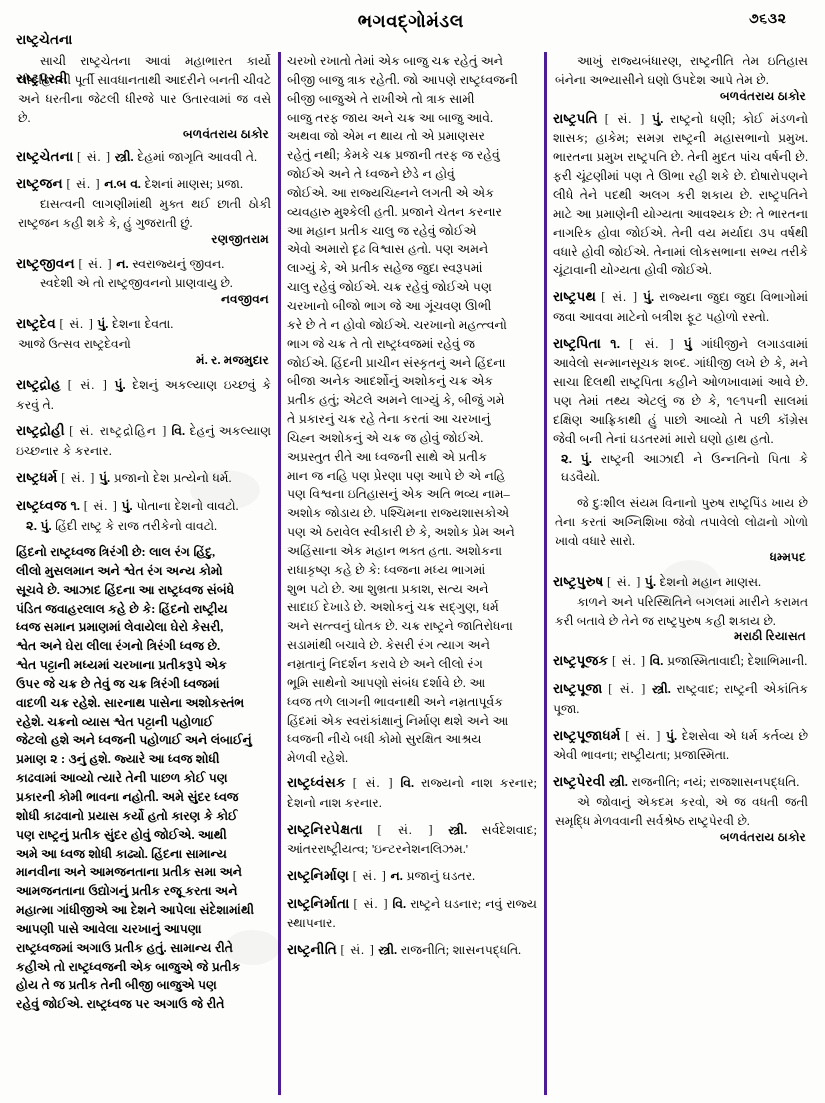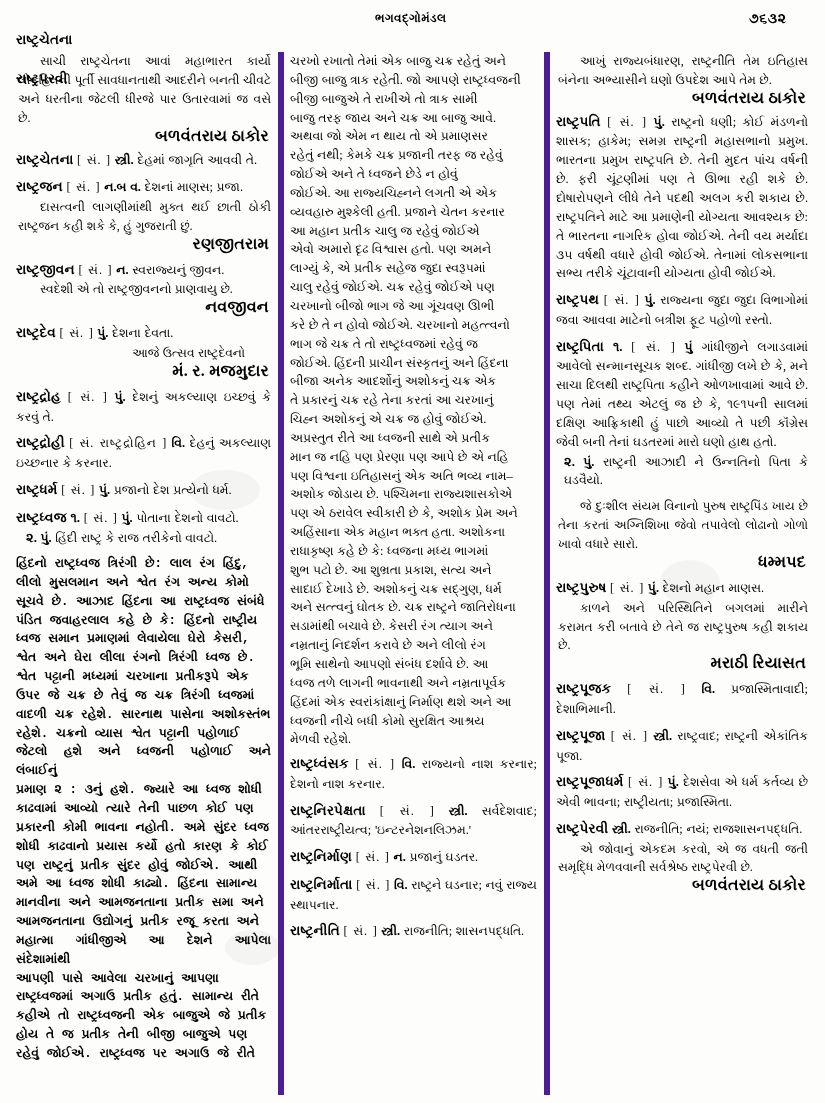--- a/index.html
+++ b/index.html
@@ -36,21 +36,21 @@
     box-sizing: border-box;
   }
   .head-left {
     font-size: 13.5px;
     font-weight: bold;
     line-height: 1.45;
     letter-spacing: .1px;
     white-space: pre-line;
   }
   .head-center {
-    font-size: 12px;
+    font-size: 18px;
     font-weight: bold;
     letter-spacing: .4px;
     padding-top: 1px;
   }
   .head-right {
     font-size: 14px;
     font-weight: bold;
     letter-spacing: .6px;
     padding-top: 1px;
     min-width: 60px;
@@ -63,21 +63,21 @@
     height: 1043px;
     box-sizing: border-box;
   }
   .col {
     width: 266px;
     box-sizing: border-box;
     padding: 0 7px 0 6px;
     position: relative;
   }
   .col + .col {
-    border-left: 6px solid #4c1d95;
+    border-left: 3px solid #4c1d95;
   }
   .col-1 { padding-left: 4px; }
   .col-3 { padding-right: 2px; }
 
   
   .entry {
     margin-bottom: 7px;
   }
   .entry-line {
     font-size: 12.4px;
@@ -111,41 +111,40 @@
   .quote {
     font-size: 12.2px;
     line-height: 1.55;
     text-align: justify;
     text-justify: inter-word;
     padding-left: 2px;
     word-spacing: .4px;
   }
   .quote.indent-first { text-indent: 22px; }
   .attrib {
-    font-size: 16px;
+    font-size: 12px;
     font-weight: bold;
     text-align: right;
     letter-spacing: .2px;
     padding-right: 2px;
     margin-top: -1px;
   }
   .attrib-mid {
     text-align: right;
     padding-right: 26px;
   }
   .body-block {
     font-size: 12.4px;
     line-height: 1.52;
     text-align: justify;
     text-justify: inter-word;
     word-spacing: .4px;
   }
   .block-bold {
     font-weight: bold;
-    font-family: Liberation Mono, monospace;
   }
   .spacer-sm { height: 5px; }
 
   
   .smudge {
     position: absolute;
     background: rgba(0,0,0,0.035);
     border-radius: 50%;
     pointer-events: none;
   }
@@ -204,21 +203,21 @@
         <div class="attrib">નવજીવન</div>
       </div>
 
       <div class="entry">
         <div class="entry-line">
           <span class="headword">રાષ્ટ્રદેવ</span>
           <span class="bracket">[ સં. ]</span>
           <span class="pos">પું.</span>
           <span class="gloss">દેશના દેવતા.</span>
         </div>
-        <div class="quote attrib-mid" style="text-align:right;">આજે ઉત્સવ રાષ્ટ્રદેવનો</div>
+        <div class="quote attrib-mid" style="text-align:left;">આજે ઉત્સવ રાષ્ટ્રદેવનો</div>
         <div class="attrib">મં. ર. મજમુદાર</div>
       </div>
 
       <div class="entry">
         <div class="entry-line">
           <span class="headword">રાષ્ટ્રદ્રોહ</span>
           <span class="bracket">[ સં. ]</span>
           <span class="pos">પું.</span>
           <span class="gloss">દેશનું અકલ્યાણ ઇચ્છવું કે કરવું તે.</span>
         </div>
@@ -301,20 +300,21 @@
         <div>વ્યવહારુ મુશ્કેલી હતી. પ્રજાને ચેતન કરનાર</div>
         <div>આ મહાન પ્રતીક ચાલુ જ રહેવું જોઈએ</div>
         <div>એવો અમારો દૃઢ વિશ્વાસ હતો. પણ અમને</div>
         <div>લાગ્યું કે, એ પ્રતીક સહેજ જુદા સ્વરૂપમાં</div>
         <div>ચાલુ રહેવું જોઈએ. ચક્ર રહેવું જોઈએ પણ</div>
         <div>ચરખાનો બીજો ભાગ જે આ ગૂંચવણ ઊભી</div>
         <div>કરે છે તે ન હોવો જોઈએ. ચરખાનો મહત્ત્વનો</div>
         <div>ભાગ જે ચક્ર તે તો રાષ્ટ્રધ્વજમાં રહેવું જ</div>
         <div>જોઈએ. હિંદની પ્રાચીન સંસ્કૃતનું અને હિંદના</div>
         <div>બીજા અનેક આદર્શોનું અશોકનું ચક્ર એક</div>
+        <div>પ્રતીક હતું; એટલે અમને લાગ્યું કે, બીજું ગમે</div>
         <div>તે પ્રકારનું ચક્ર રહે તેના કરતાં આ ચરખાનું</div>
         <div>ચિહ્ન અશોકનું એ ચક્ર જ હોવું જોઈએ.</div>
         <div>અપ્રસ્તુત રીતે આ ધ્વજની સાથે એ પ્રતીક</div>
         <div>માન જ નહિ પણ પ્રેરણા પણ આપે છે એ નહિ</div>
         <div>પણ વિશ્વના ઇતિહાસનું એક અતિ ભવ્ય નામ–</div>
         <div>અશોક જોડાય છે. પશ્ચિમના રાજ્યશાસકોએ</div>
         <div>પણ એ ઠરાવેલ સ્વીકારી છે કે, અશોક પ્રેમ અને</div>
         <div>અહિંસાના એક મહાન ભક્ત હતા. અશોકના</div>
         <div>રાધાકૃષ્ણ કહે છે કે: ધ્વજના મધ્ય ભાગમાં</div>
         <div>શુભ પટો છે. આ શુભ્રતા પ્રકાશ, સત્ય અને</div>

